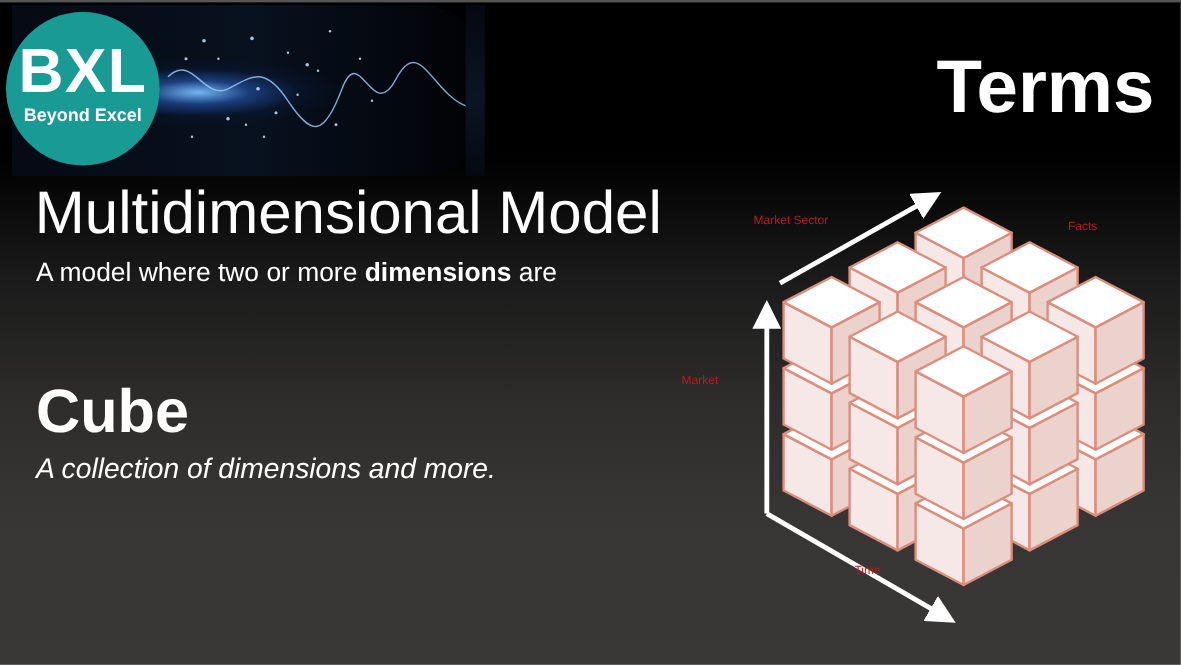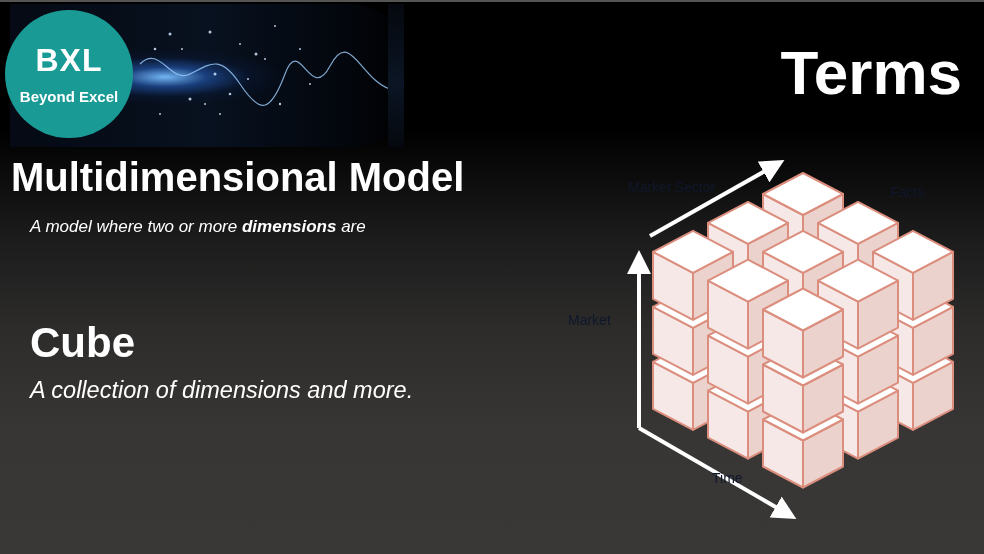--- a/index.html
+++ b/index.html
@@ -16,30 +16,30 @@
                 linear-gradient(to right, #050a14 0%, #08111f 50%, #03060c 85%, #000 100%);
     border-radius: 0 60px 60px 0;
   }
   .banner-strip { position: absolute; left: 388px; top: 4px; width: 16px; height: 143px; background: linear-gradient(to bottom, #05080e, #0b1524 55%, #05080e); }
   .banner svg { position: absolute; left: 0; top: 0; }
   .logo {
     position: absolute; left: 5px; top: 10px; width: 128px; height: 128px; border-radius: 50%;
     background: #1a9a95;
     display: flex; flex-direction: column; align-items: center; justify-content: center;
   }
-  .logo-main { font-weight: bold; font-size: 32px; line-height: 44px; letter-spacing: 1px; margin-top: -4px; }
+  .logo-main { font-weight: bold; font-size: 52px; line-height: 44px; letter-spacing: 1px; margin-top: -4px; }
   .logo-sub { font-weight: bold; font-size: 15px; line-height: 18px; margin-top: 6px; }
   .title { position: absolute; right: 22px; top: 38px; font-weight: bold; font-size: 62px; line-height: 70px; text-align: center; }
-  .h1 { position: absolute; left: 11px; top: 152px; font-weight: bold; font-size: 40px; line-height: 50px; }
-  .desc { position: absolute; left: 30px; top: 213px; font-style: italic; font-size: 17px; line-height: 28px; }
+  .h1 { position: absolute; left: 29px; top: 152px; font-weight: normal; font-size: 50px; line-height: 50px; }
+  .desc { position: absolute; left: 30px; top: 213px; font-size: 22px; line-height: 28px; }
   .desc b { font-weight: bold; }
-  .h2 { position: absolute; left: 30px; top: 318px; font-weight: bold; font-size: 42px; line-height: 50px; }
+  .h2 { position: absolute; left: 30px; top: 318px; font-weight: bold; font-size: 51px; line-height: 50px; }
   .desc2 { position: absolute; left: 30px; top: 376px; font-style: italic; font-size: 23.5px; line-height: 28px; }
   .diagram { position: absolute; left: 0; top: 0; width: 984px; height: 554px; }
-  .lbl { position: absolute; font-size: 14px; color: #0f172a; }
+  .lbl { position: absolute; font-size: 10px; color: #b91c1c; }
 </style>
 </head>
 <body>
 
 <div class="topline"></div>
 
 <div class="banner">
   <svg width="400" height="143">
     <path d="M130 60 C 150 40, 160 80, 180 70 S 210 50, 230 80 S 260 110, 275 70 S 300 100, 320 62 S 350 75, 380 85" stroke="#9fd0ff" stroke-width="1.2" fill="none" opacity="0.8"></path>
     <g fill="#cfe6ff" opacity="0.85">

